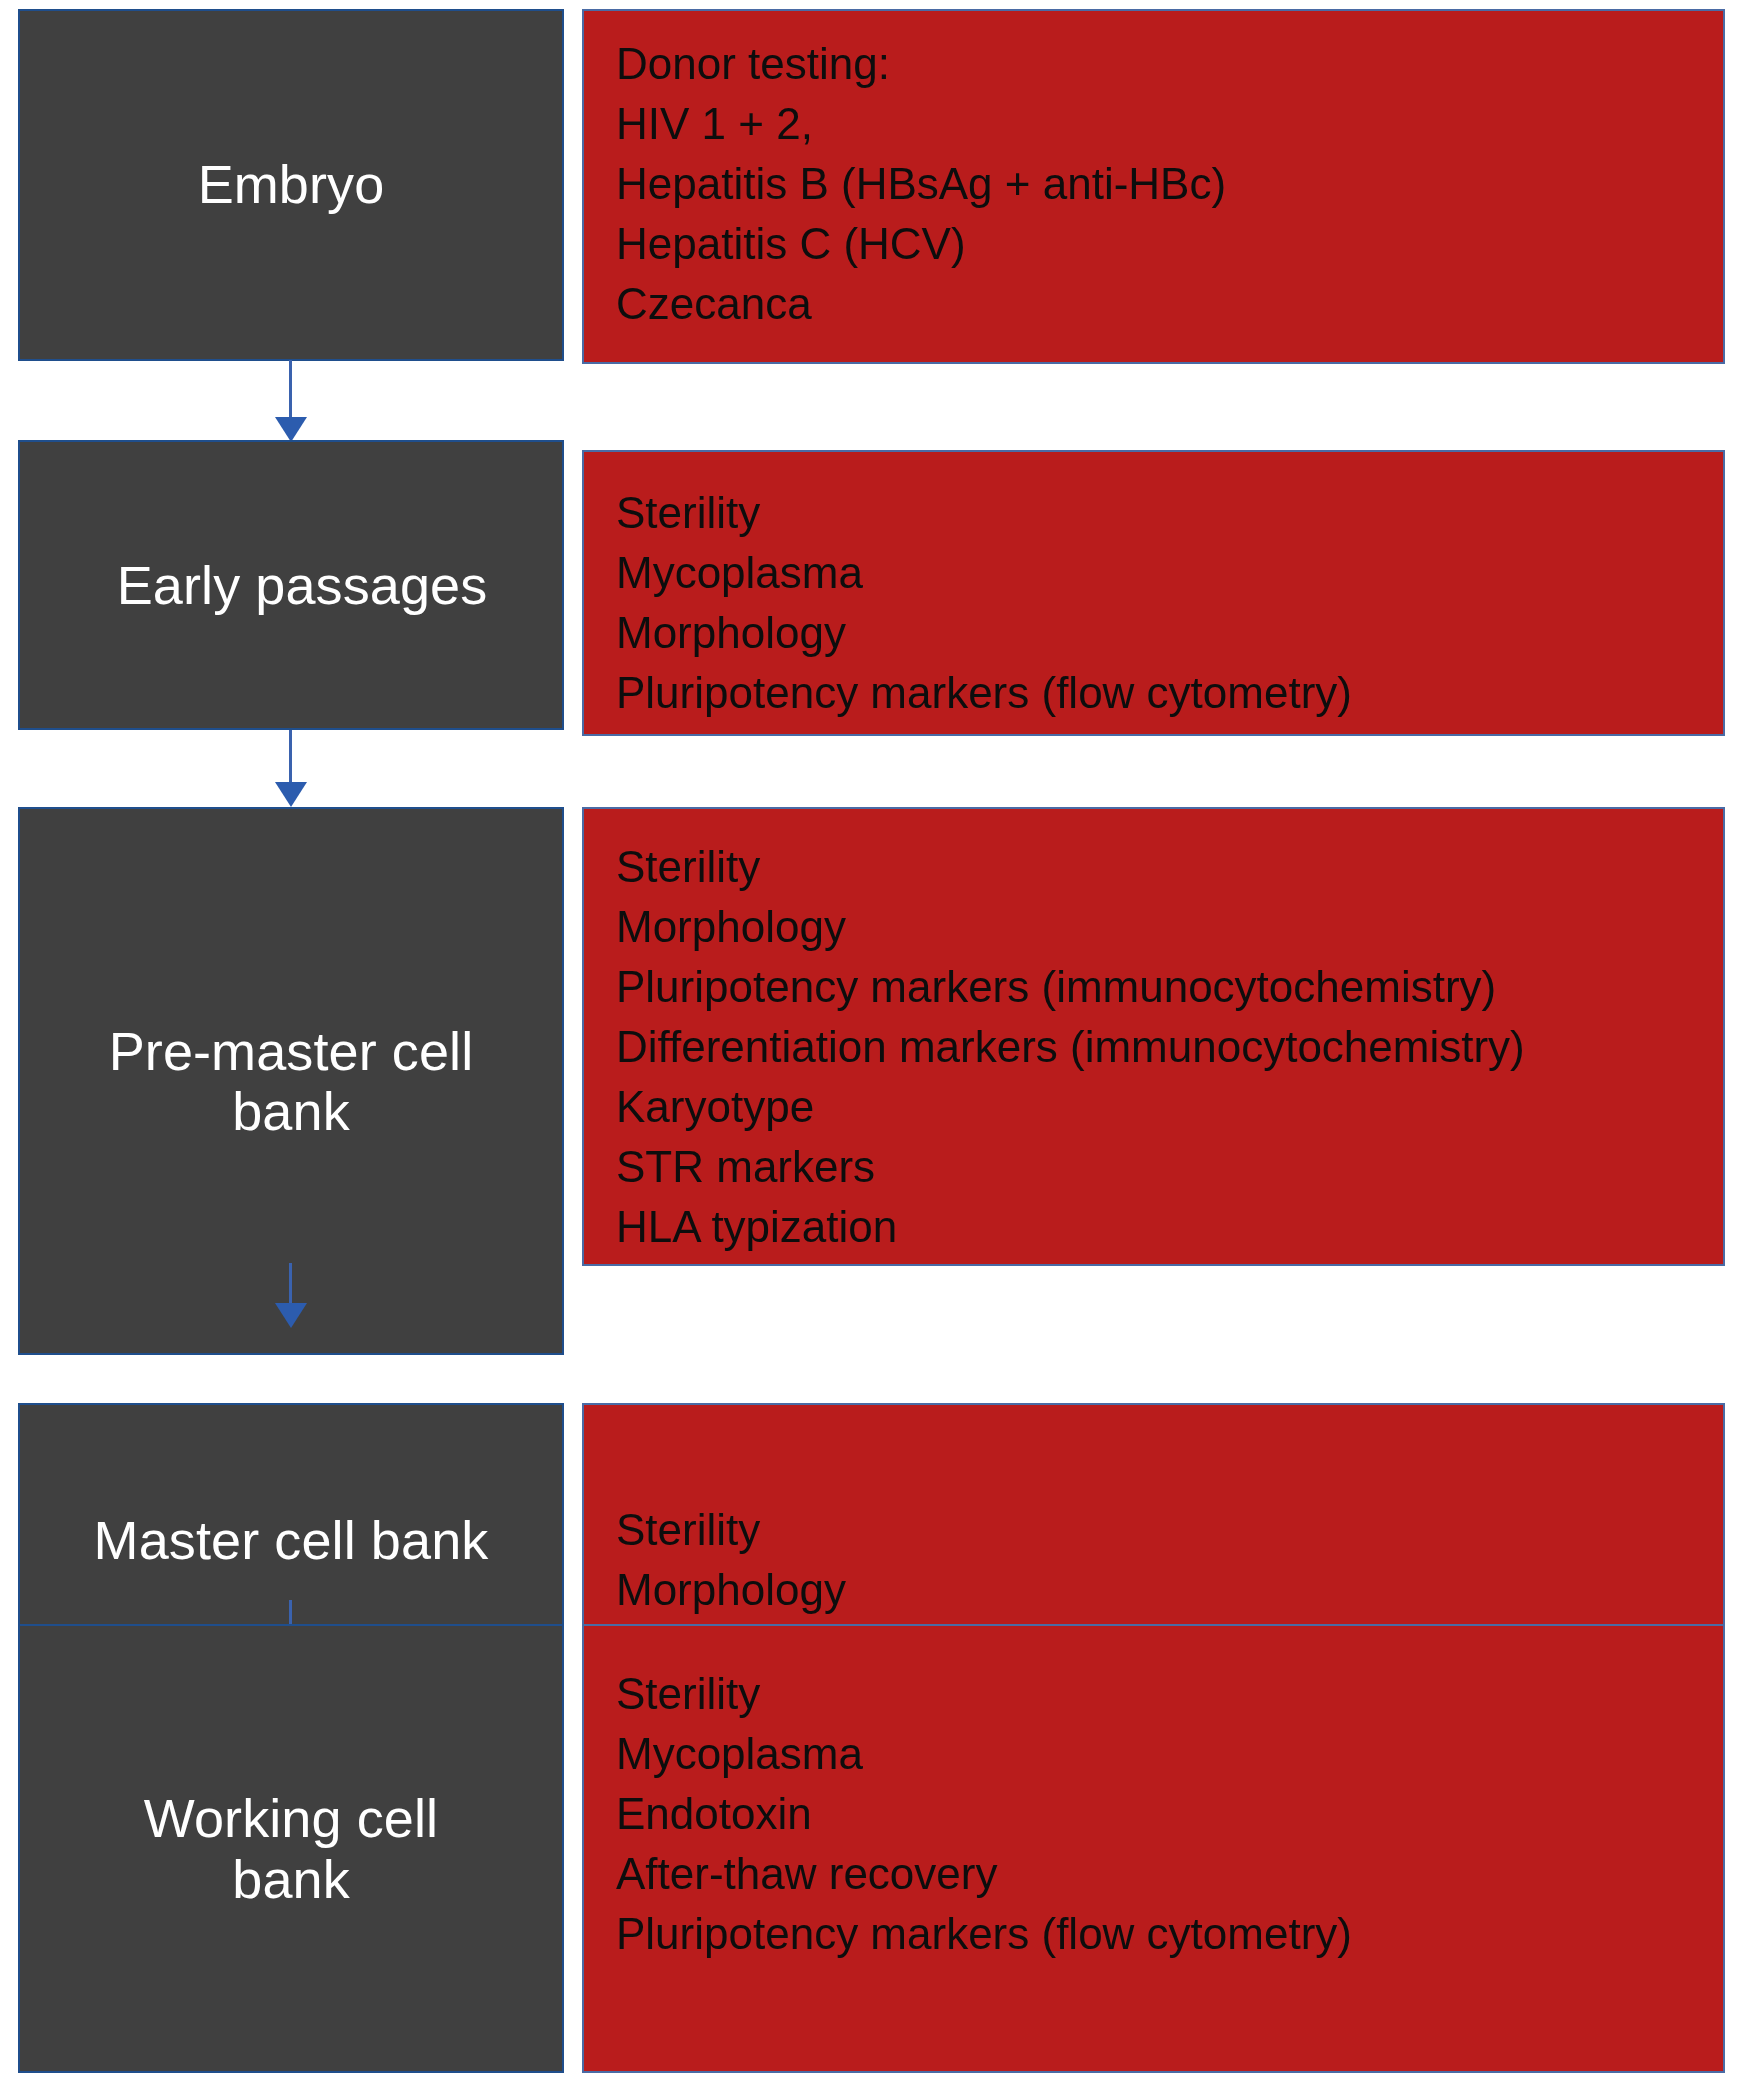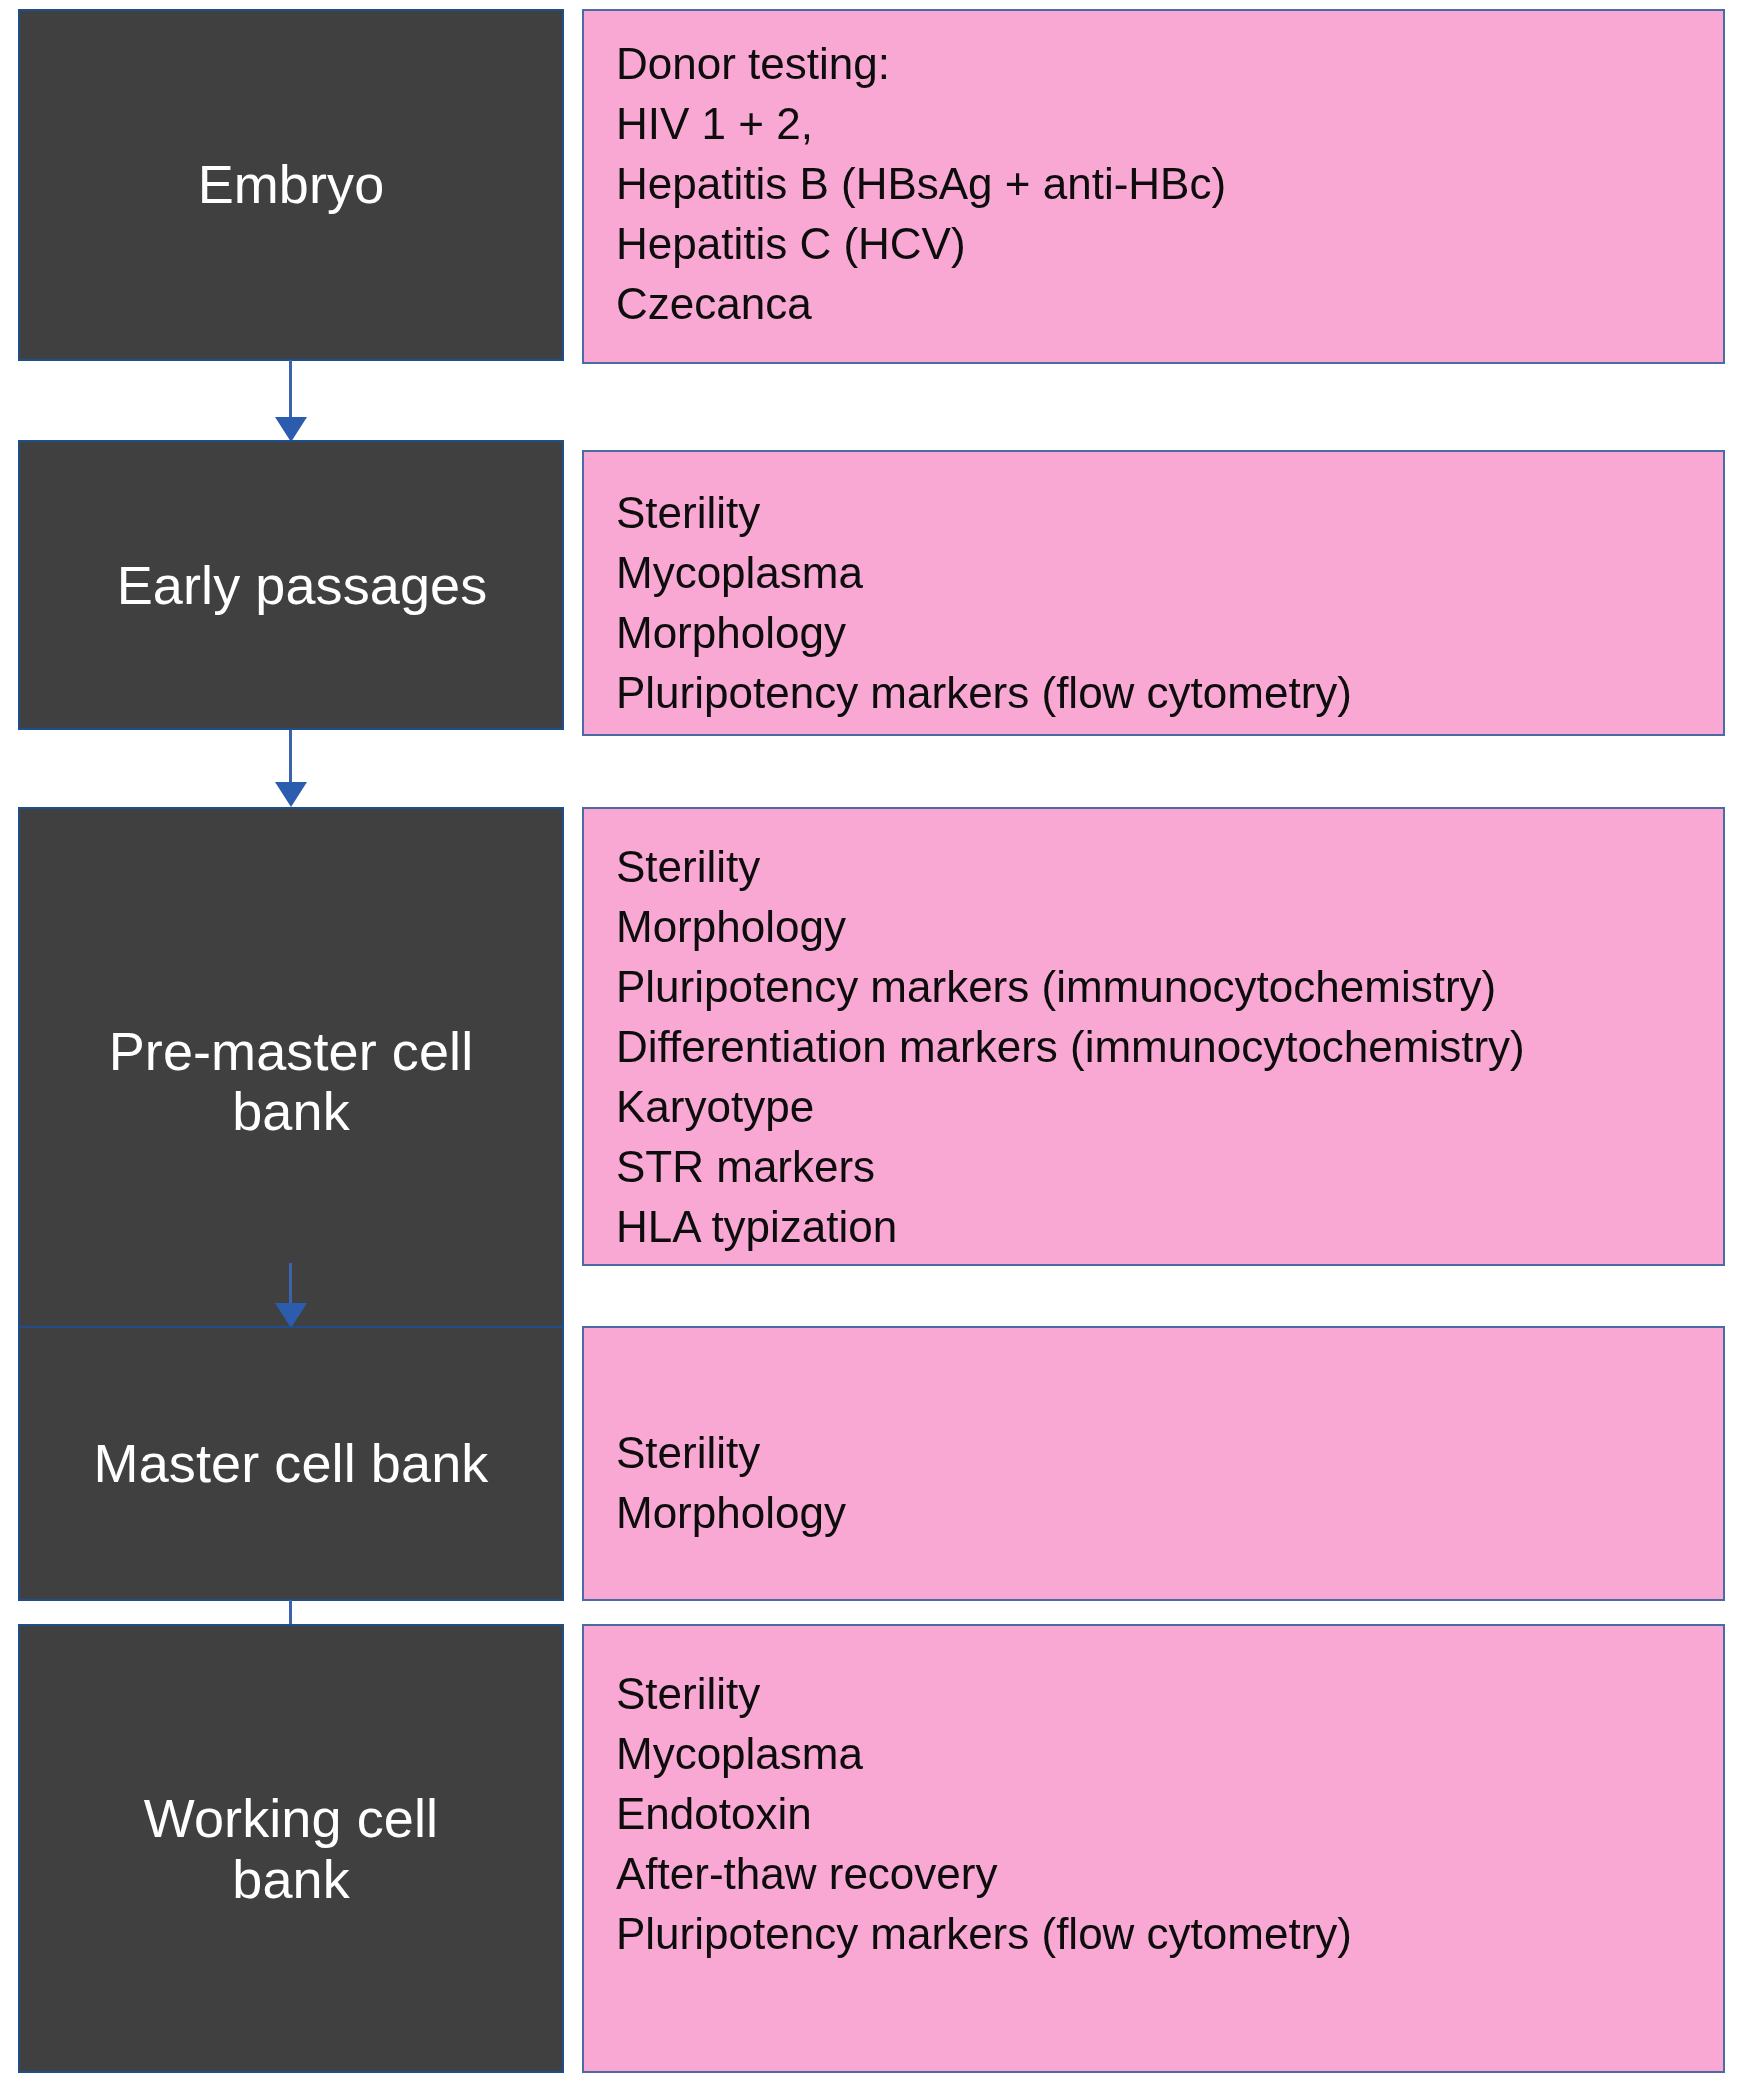--- a/index.html
+++ b/index.html
@@ -51,21 +51,21 @@
     padding: 0 13px;
     white-space: pre-line;
   }
 
   
   .test-panel {
     position: absolute;
     left: 582px;
     width: 1143px;
     box-sizing: border-box;
-    background: #f9a8d4;
+    background: #b91c1c;
     border: 2.2px solid #4A6BA5;
   }
   .test-list {
     margin: 0;
     padding: 0;
     list-style: none;
   }
   .test-list li {
     color: #0D0D0D;
     font-size: 44px;
@@ -163,21 +163,21 @@
         <li>HLA typization</li>
       </ul>
     </div>
   </div>
 
   <div class="arrow" style="top:1263px;height:67px;">
     <div class="shaft" style="height:45px;"></div>
     <div class="head" style="top:40px;"></div>
   </div>
 
-  <div class="row" style="top:1326px;height:277px;">
+  <div class="row" style="top:1403px;height:277px;">
     <div class="stage-box" style="top:0;height:275px;">
       <span class="stage-label">Master cell bank</span>
     </div>
     <div class="test-panel pad-r4" style="top:0;height:275px;">
       <ul class="test-list">
         <li>Sterility</li>
         <li>Morphology</li>
       </ul>
     </div>
   </div>

